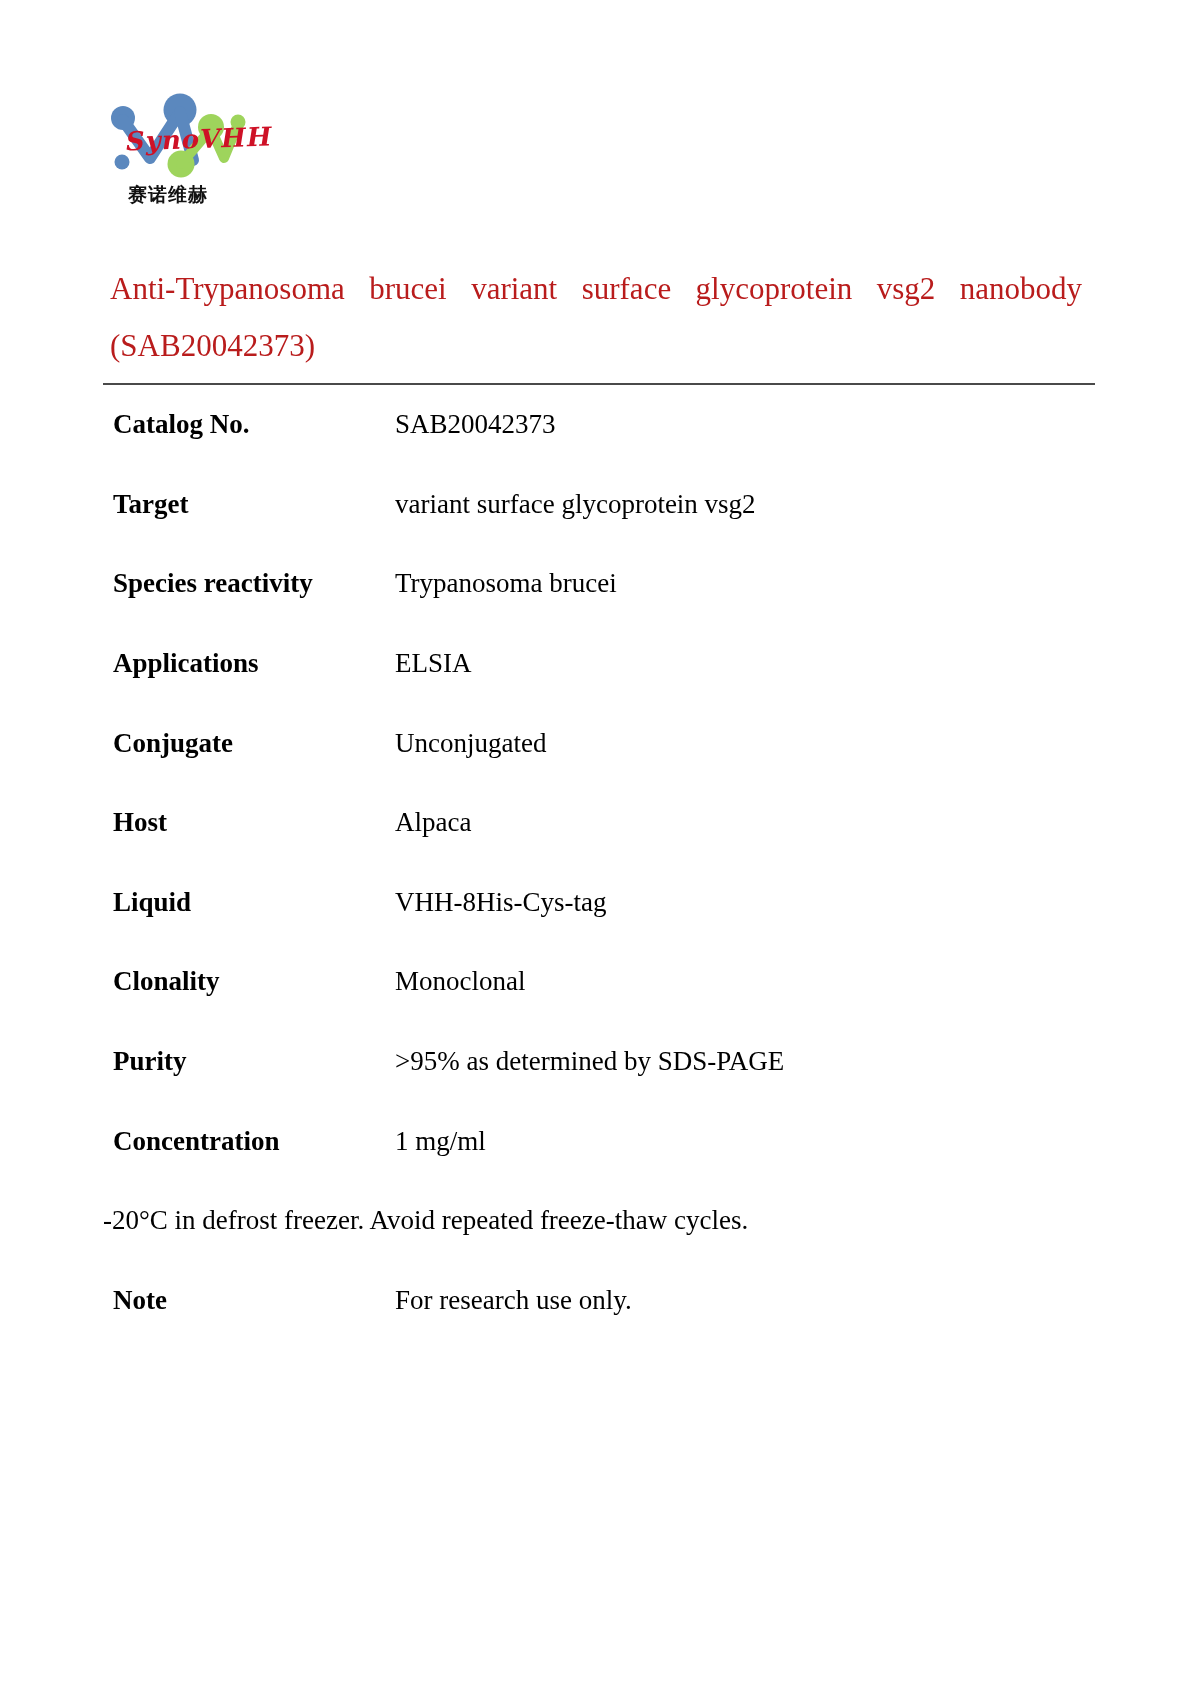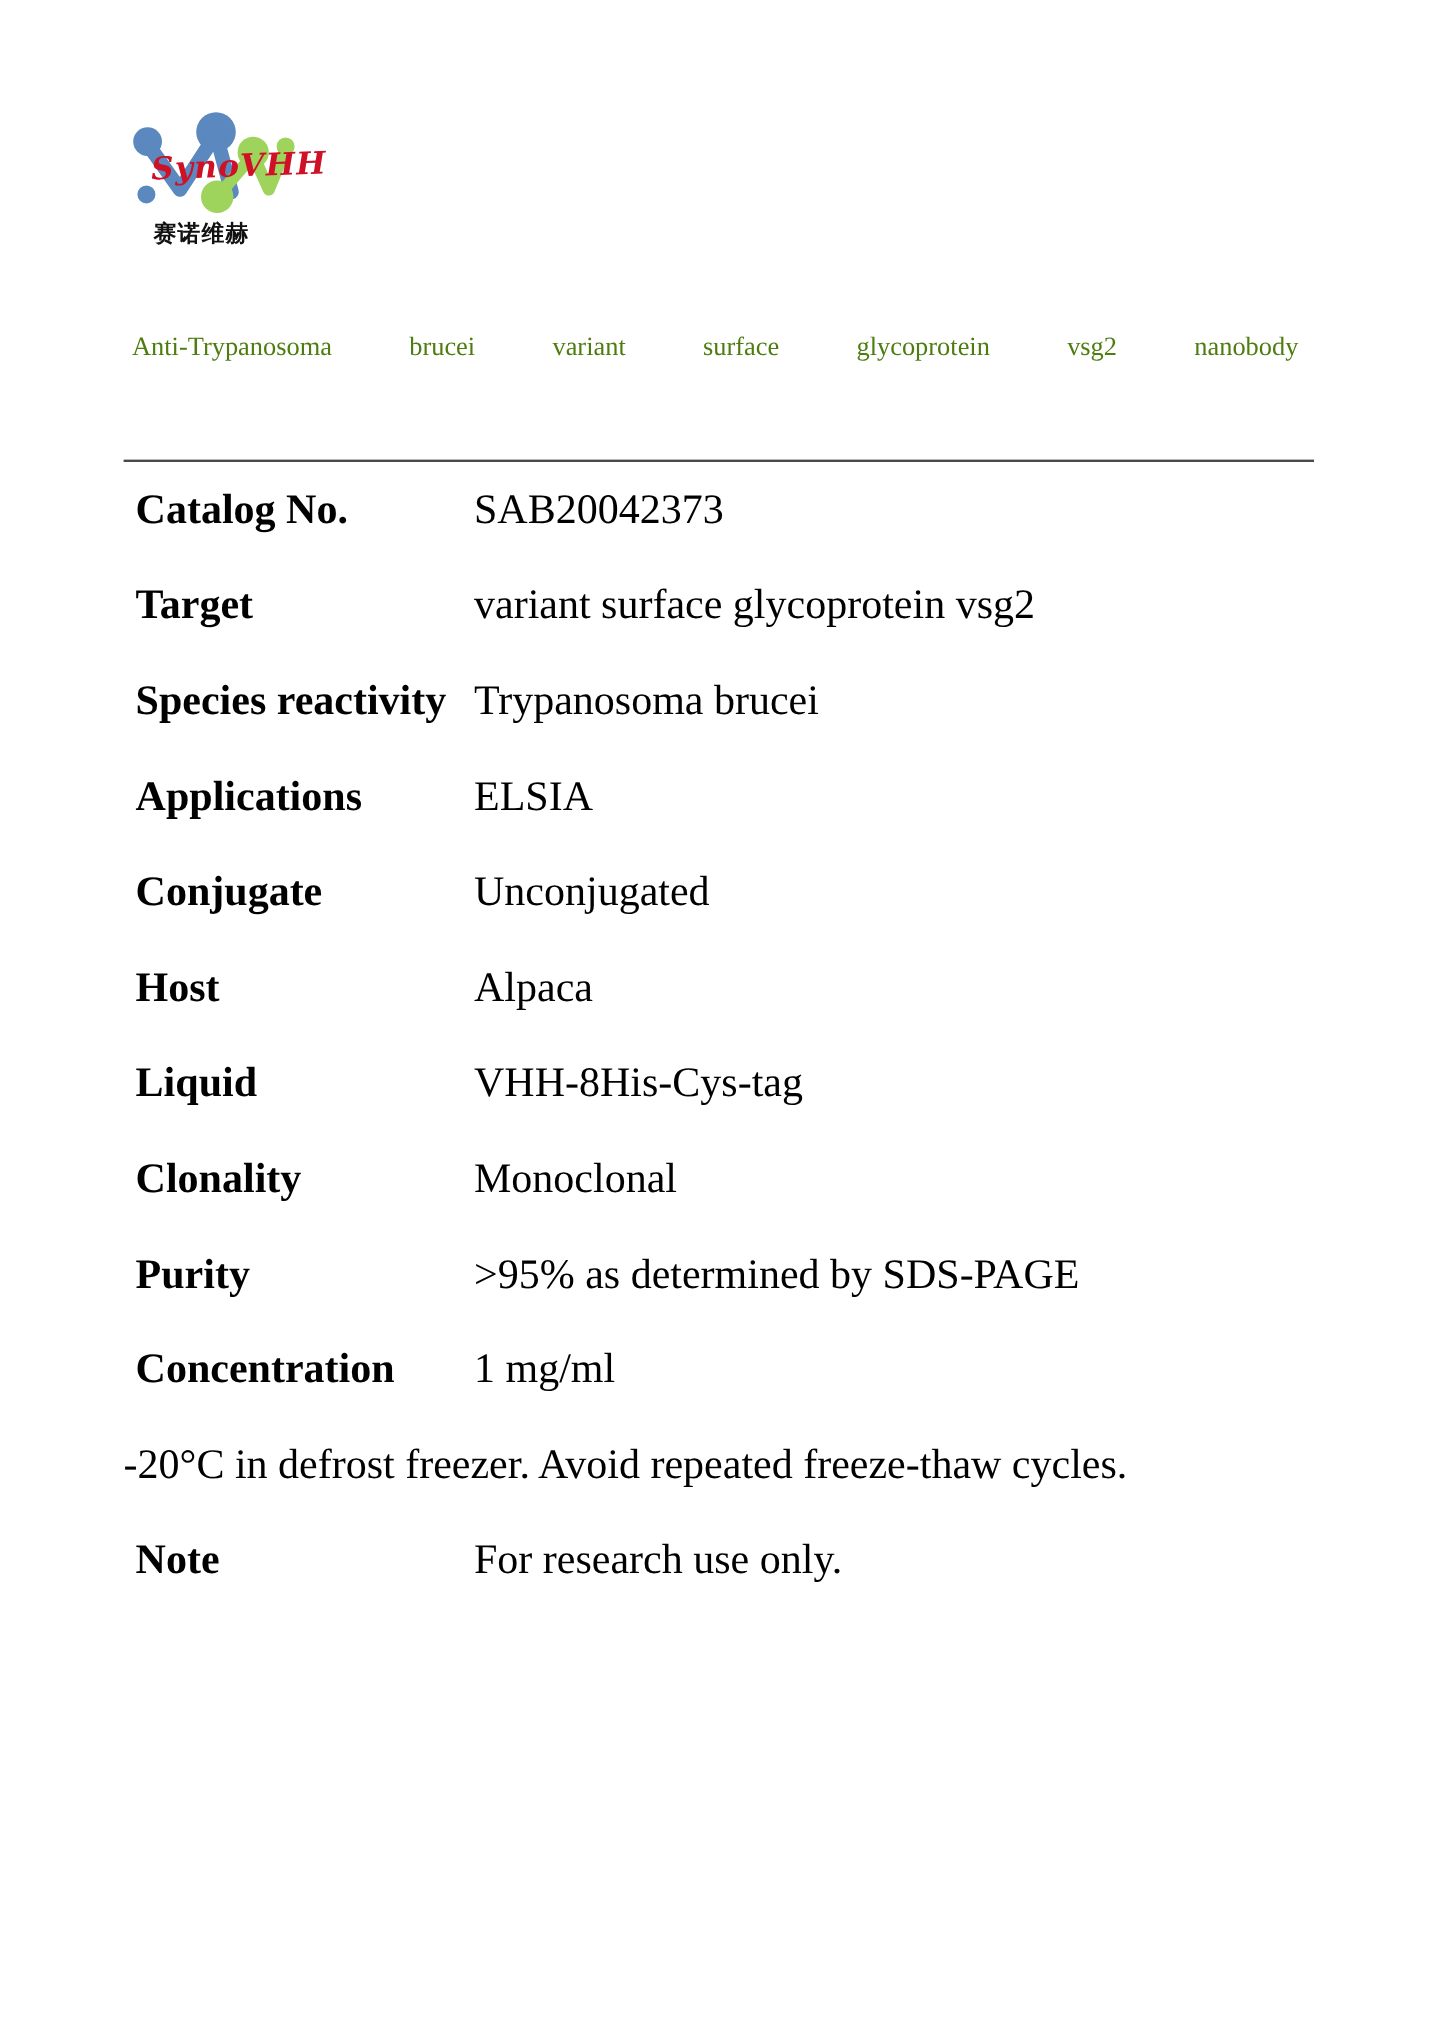--- a/index.html
+++ b/index.html
@@ -48,23 +48,23 @@
     color: #111111;
     white-space: nowrap;
   }
 
   
   .doc-title {
     position: absolute;
     left: 110px;
     top: 260px;
     width: 972px;
-    font-size: 22px;
+    font-size: 31px;
     line-height: 57px;
-    color: #4d7c0f;
+    color: #b91c1c;
   }
   .doc-title .line1 {
     text-align: justify;
     text-align-last: justify;
   }
   .doc-title .line2 {
     text-align: left;
   }
 
   
@@ -72,21 +72,21 @@
     position: absolute;
     left: 103px;
     top: 383px;
     width: 992px;
     border-top: 2px solid #4a4a4a;
   }
   .trow {
     display: flex;
     align-items: center;
     height: 79.6px;
-    font-size: 35px;
+    font-size: 27px;
   }
   .tlabel {
     box-sizing: border-box;
     width: 292px;
     padding-left: 10px;
     font-weight: bold;
     flex: 0 0 292px;
   }
   .tvalue {
     flex: 1 1 auto;
@@ -112,20 +112,21 @@
       <circle cx="83" cy="78" r="13.5" stroke="none"></circle>
       <circle cx="140" cy="36" r="7.5" stroke="none"></circle>
       <path d="M 83,78 L 113,43 L 126,72 L 140,38" fill="none" stroke-width="10" stroke-linecap="round" stroke-linejoin="round"></path>
     </g>
   </svg>
   <div class="logo-brand">SynoVHH</div>
   <div class="logo-cn">赛诺维赫</div>
 
   <div class="doc-title">
     <div class="line1">Anti-Trypanosoma brucei variant surface glycoprotein vsg2 nanobody</div>
+    <div class="line2">(SAB20042373)</div>
   </div>
 
   <div class="spec-table">
     <div class="trow">
       <div class="tlabel">Catalog No.</div>
       <div class="tvalue">SAB20042373</div>
     </div>
 
     <div class="trow">
       <div class="tlabel">Target</div>

